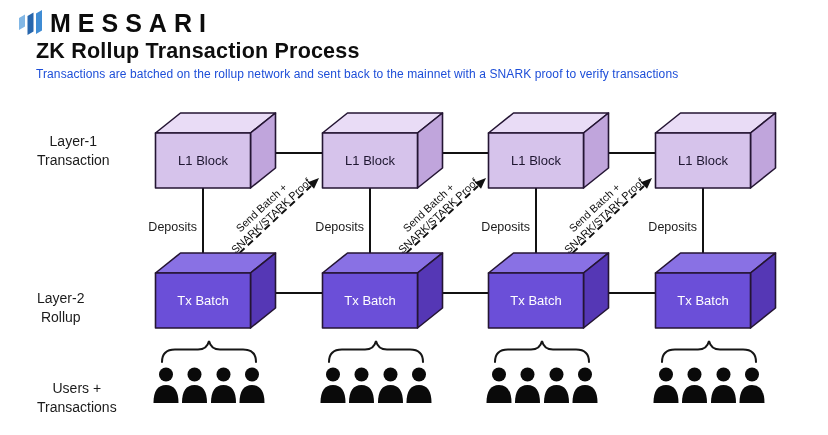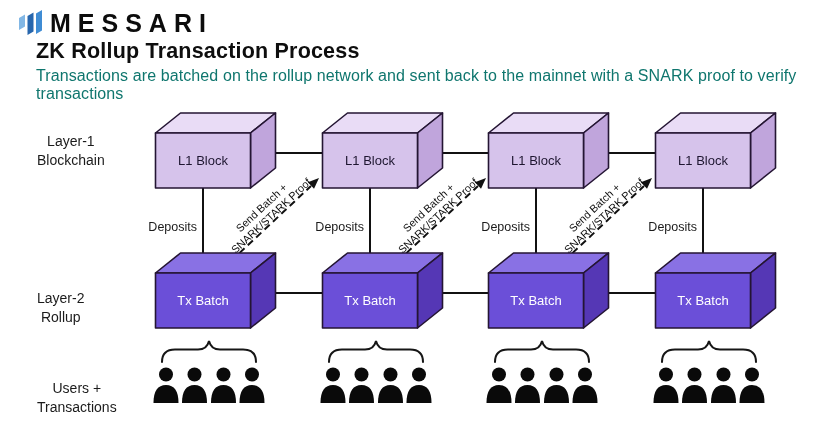--- a/index.html
+++ b/index.html
@@ -14,21 +14,21 @@
   .logo-text {
     margin-left: 6px; font-size: 25px; font-weight: 700; color: #0c0c0c;
     letter-spacing: 7px; line-height: 26px;
   }
   .page-title {
     position: absolute; left: 36px; top: 39px;
     font-size: 21.5px; font-weight: 700; color: #0e0e0e; letter-spacing: 0.2px;
   }
   .page-subtitle {
     position: absolute; left: 36px; top: 67px;
-    font-size: 16px; color: #0f766e; letter-spacing: 0.1px;
+    font-size: 12px; color: #1d4ed8; letter-spacing: 0.1px;
   }
   
   .row-label {
     position: absolute; left: 37px;
     font-size: 14px; line-height: 18.5px; color: #1b1b1b; text-align: center;
   }
   .row-label.l1 { top: 132px; }
   .row-label.l2 { top: 289px; }
   .row-label.usr { top: 379px; }
   
@@ -62,21 +62,21 @@
       <polygon points="9.5,7 15.5,3.5 15.5,22.5 9.5,26" fill="#2766ad"></polygon>
       <polygon points="18,4.5 24,1 24,21.5 18,25" fill="#3f8cd4"></polygon>
     </svg>
     <span class="logo-text">MESSARI</span>
   </div>
   <div class="page-title">ZK Rollup Transaction Process</div>
   <div class="page-subtitle">Transactions are batched on the rollup network and sent back to the mainnet with a SNARK proof to verify transactions</div>
 
   <div class="row-label l1">
     <div>Layer-1</div>
-    <div>Blockchain</div>
+    <div>Transaction</div>
   </div>
   <div class="row-label l2">
     <div>Layer-2</div>
     <div>Rollup</div>
   </div>
   <div class="row-label usr">
     <div>Users +</div>
     <div>Transactions</div>
   </div>
 

